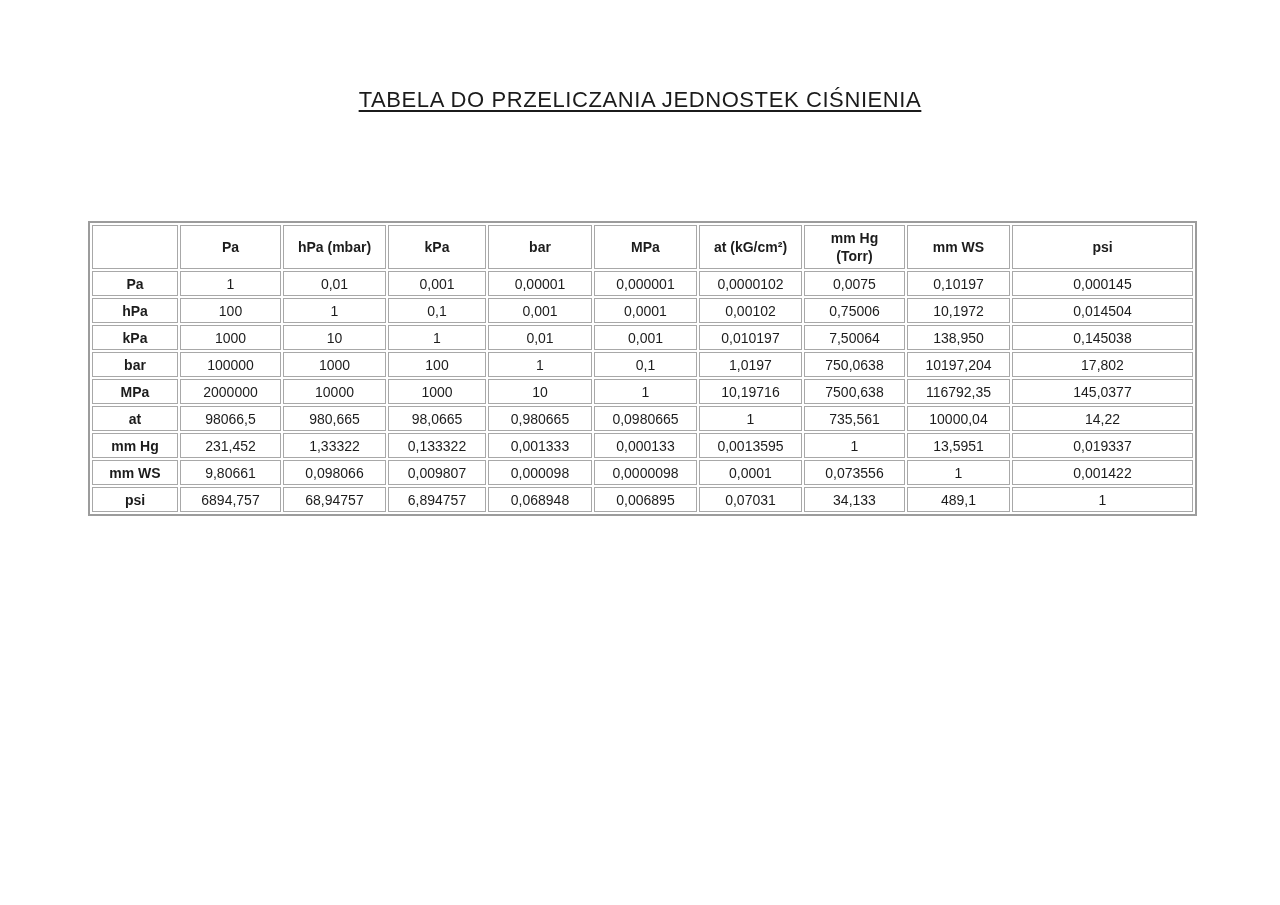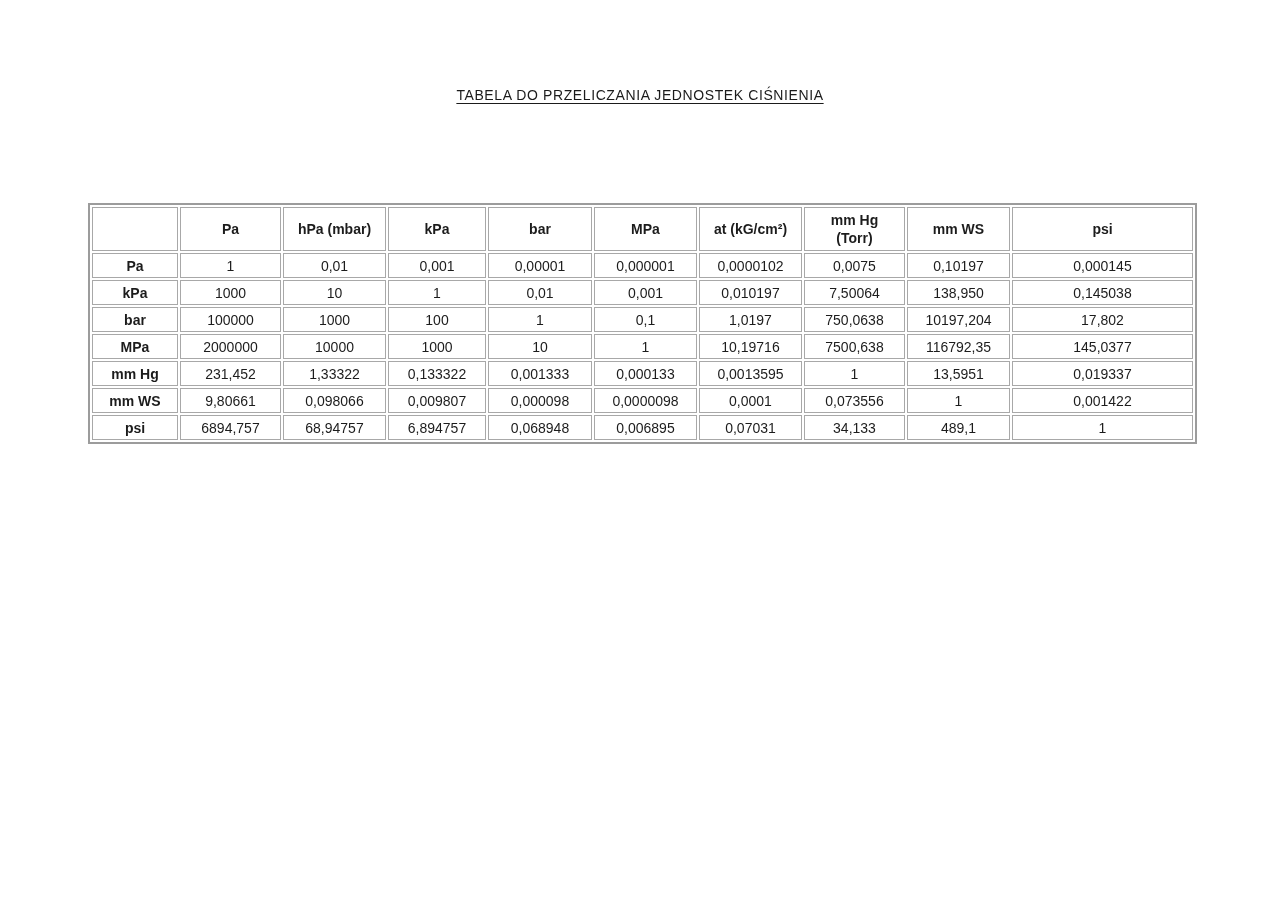--- a/index.html
+++ b/index.html
@@ -13,30 +13,30 @@
   .page {
     position: relative;
     width: 1280px; height: 905px;
     background: #ffffff;
   }
   .doc-title {
     position: absolute;
     top: 87px; left: 0;
     width: 100%;
     text-align: center;
-    font-size: 14px;
+    font-size: 22px;
     font-weight: 400;
     letter-spacing: 0.6px;
     color: #1b1b1b;
     text-decoration: underline;
     text-underline-offset: 3px;
   }
   table.conv-table {
     position: absolute;
-    top: 203px; left: 88px;
+    top: 221px; left: 88px;
     width: 1105px;
     table-layout: fixed;
     border-collapse: separate;
     border-spacing: 2px;
     background: #ffffff;
     border: 2px solid #9c9c9c;
     font-size: 14px;
   }
   .conv-table th, .conv-table td {
     border: 1px solid #a8a8a8;
@@ -102,20 +102,32 @@
           <td>0,01</td>
           <td>0,001</td>
           <td>0,00001</td>
           <td>0,000001</td>
           <td>0,0000102</td>
           <td>0,0075</td>
           <td>0,10197</td>
           <td>0,000145</td>
         </tr>
         <tr>
+          <th scope="row">hPa</th>
+          <td>100</td>
+          <td>1</td>
+          <td>0,1</td>
+          <td>0,001</td>
+          <td>0,0001</td>
+          <td>0,00102</td>
+          <td>0,75006</td>
+          <td>10,1972</td>
+          <td>0,014504</td>
+        </tr>
+        <tr>
           <th scope="row">kPa</th>
           <td>1000</td>
           <td>10</td>
           <td>1</td>
           <td>0,01</td>
           <td>0,001</td>
           <td>0,010197</td>
           <td>7,50064</td>
           <td>138,950</td>
           <td>0,145038</td>
@@ -136,20 +148,32 @@
           <th scope="row">MPa</th>
           <td>2000000</td>
           <td>10000</td>
           <td>1000</td>
           <td>10</td>
           <td>1</td>
           <td>10,19716</td>
           <td>7500,638</td>
           <td>116792,35</td>
           <td>145,0377</td>
+        </tr>
+        <tr>
+          <th scope="row">at</th>
+          <td>98066,5</td>
+          <td>980,665</td>
+          <td>98,0665</td>
+          <td>0,980665</td>
+          <td>0,0980665</td>
+          <td>1</td>
+          <td>735,561</td>
+          <td>10000,04</td>
+          <td>14,22</td>
         </tr>
         <tr>
           <th scope="row">mm Hg</th>
           <td>231,452</td>
           <td>1,33322</td>
           <td>0,133322</td>
           <td>0,001333</td>
           <td>0,000133</td>
           <td>0,0013595</td>
           <td>1</td>

